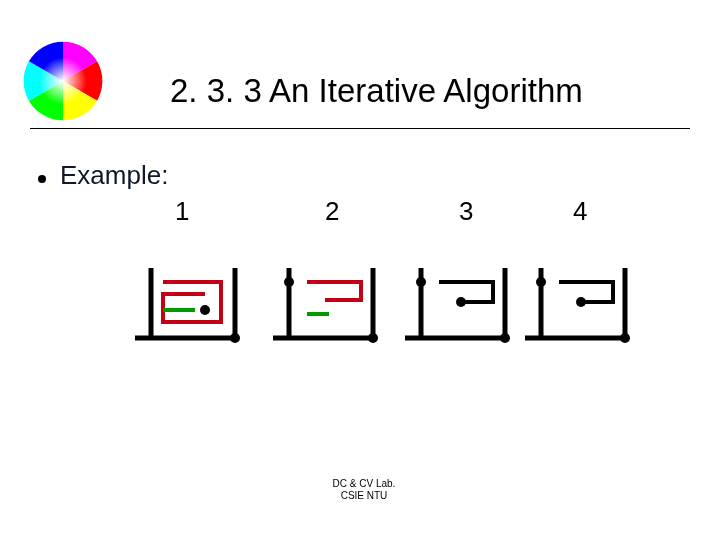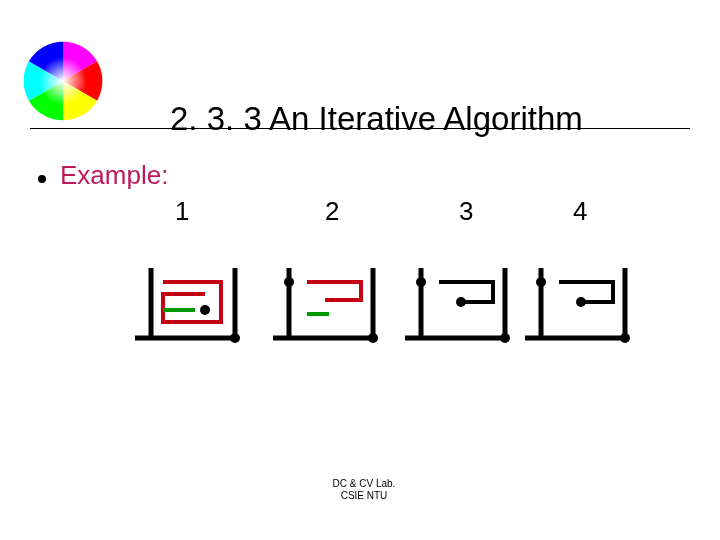--- a/index.html
+++ b/index.html
@@ -24,21 +24,20 @@
     width: 82px;
     height: 82px;
   }
   .title {
     position: absolute;
     left: 170px;
     top: 72px;
     font-size: 33px;
     color: #000;
     white-space: nowrap;
-    margin-top: 28px;
   }
   .title-underline {
     position: absolute;
     left: 30px;
     top: 128px;
     width: 660px;
     height: 0;
     border-top: 1px solid #000;
   }
   .bullet-dot {
@@ -48,21 +47,21 @@
     width: 8px;
     height: 8px;
     border-radius: 50%;
     background: #000;
   }
   .bullet-text {
     position: absolute;
     left: 60px;
     top: 160px;
     font-size: 26px;
-    color: #be185d;
+    color: #0f172a;
   }
   .iteration-label {
     position: absolute;
     left: 22px;
     top: 196px;
     font-size: 26px;
     color: #000;
   }
   .num {
     position: absolute;

